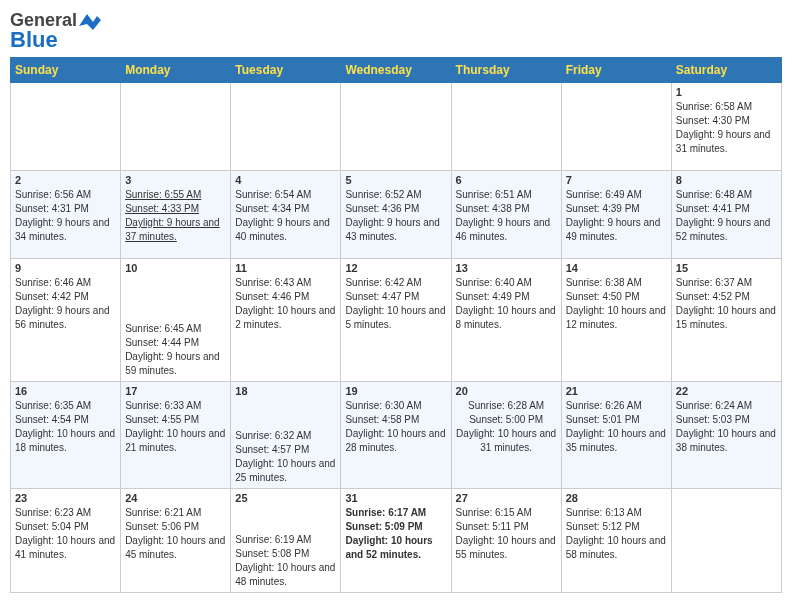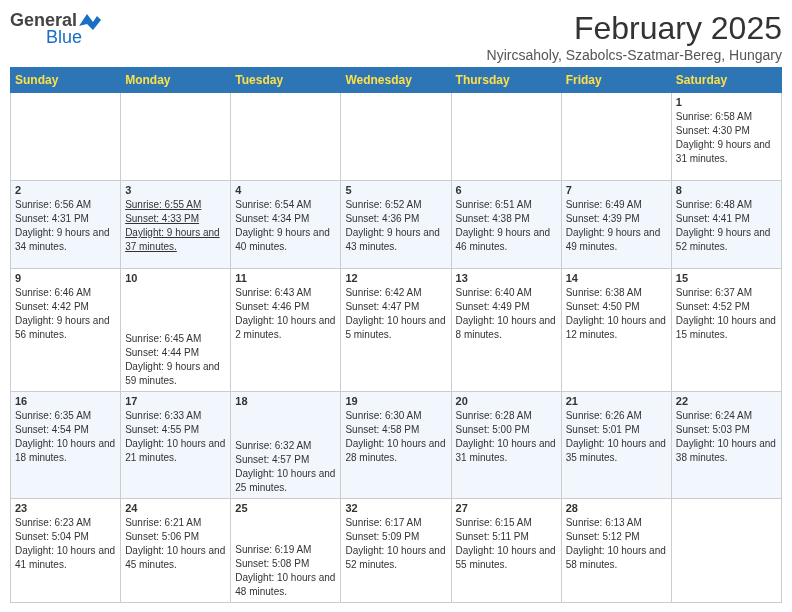--- a/index.html
+++ b/index.html
@@ -84,25 +84,21 @@
 <body>
 
 <div class="header">
   <div class="logo">
     <div style="display:flex; align-items:center;">
       <span class="logo-general" style="font-size:18px;font-weight:bold;color:#444;">General</span>
       <svg width="22" height="18" viewBox="0 0 22 18" style="margin-left:2px;">
         <polygon points="0,14 8,2 14,10 18,4 22,8 14,18 8,12" fill="#1a6fc4"></polygon>
       </svg>
     </div>
-    <span class="logo-blue" style="font-size:18px;font-weight:normal;color:#1a6fc4;margin-top:-4px;margin-left:36px;">Blue</span>
-  </div>
-  <div class="title-block">
-    <h1>February 2025</h1>
-    <h2>Nyircsaholy, Szabolcs-Szatmar-Bereg, Hungary</h2>
+    <span class="logo-blue" style="font-size:22px;font-weight:bold;color:#1a6fc4;margin-top:-4px;">Blue</span>
   </div>
 </div>
 
 <table>
   <thead>
     <tr>
     <th>Sunday</th>
         <th>Monday</th>
         <th>Tuesday</th>
         <th>Wednesday</th>
@@ -234,21 +230,21 @@
 Daylight: 10 hours and 25 minutes.</div>
         </td>
         <td>
           <span class="day-num">19</span>
           <div class="day-info" style="white-space: pre-line;">Sunrise: 6:30 AM
 Sunset: 4:58 PM
 Daylight: 10 hours and 28 minutes.</div>
         </td>
         <td>
           <span class="day-num">20</span>
-          <div class="day-info" style="white-space: pre-line;">Sunrise: 6:28 AM
+          <div class="day-info" style="white-space: pre-line; text-align: center;">Sunrise: 6:28 AM
 Sunset: 5:00 PM
 Daylight: 10 hours and 31 minutes.</div>
         </td>
         <td>
           <span class="day-num">21</span>
           <div class="day-info" style="white-space: pre-line;">Sunrise: 6:26 AM
 Sunset: 5:01 PM
 Daylight: 10 hours and 35 minutes.</div>
         </td>
         <td>
@@ -271,22 +267,22 @@
 Sunset: 5:06 PM
 Daylight: 10 hours and 45 minutes.</div>
         </td>
         <td>
           <span class="day-num">25</span>
           <div class="day-info" style="white-space: pre-line; margin-top: 29px;">Sunrise: 6:19 AM
 Sunset: 5:08 PM
 Daylight: 10 hours and 48 minutes.</div>
         </td>
         <td>
-          <span class="day-num">32</span>
-          <div class="day-info" style="white-space: pre-line;">Sunrise: 6:17 AM
+          <span class="day-num">31</span>
+          <div class="day-info" style="white-space: pre-line; font-weight: bold;">Sunrise: 6:17 AM
 Sunset: 5:09 PM
 Daylight: 10 hours and 52 minutes.</div>
         </td>
         <td>
           <span class="day-num">27</span>
           <div class="day-info" style="white-space: pre-line;">Sunrise: 6:15 AM
 Sunset: 5:11 PM
 Daylight: 10 hours and 55 minutes.</div>
         </td>
         <td>

